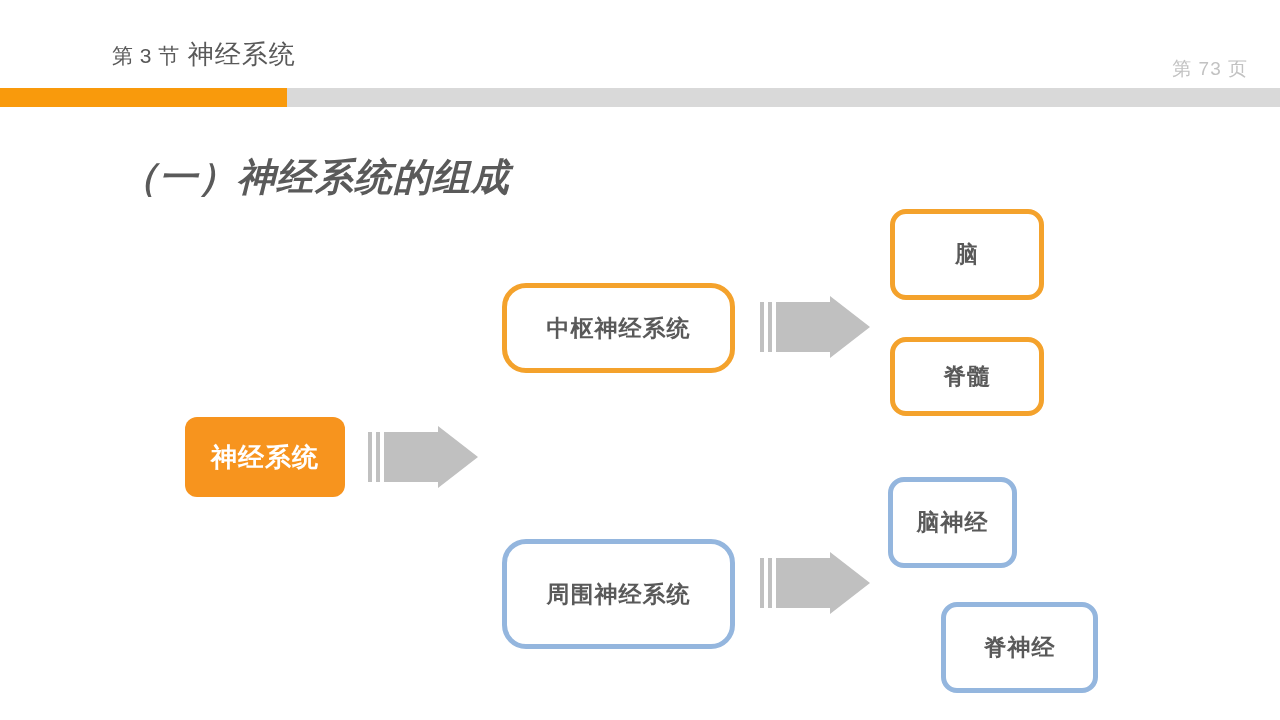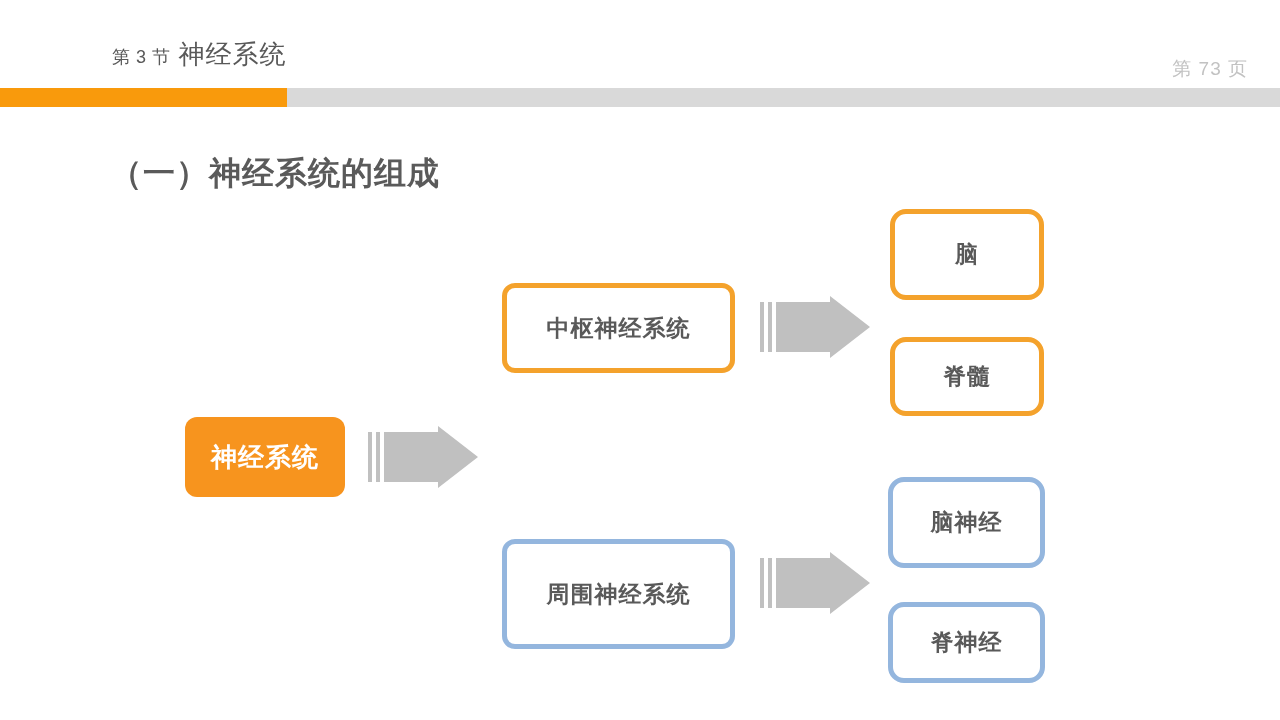--- a/index.html
+++ b/index.html
@@ -35,21 +35,21 @@
   }
   .header-title {
     position: absolute;
     left: 112px;
     top: 41px;
     white-space: nowrap;
     color: #595959;
     line-height: 1;
   }
   .header-title .ht-small {
-    font-size: 18px;
+    font-size: 21px;
     letter-spacing: 0.5px;
   }
   .header-title .ht-big {
     font-size: 26px;
     letter-spacing: 1px;
     margin-left: 8px;
   }
   .page-number {
     position: absolute;
     right: 32px;
@@ -81,27 +81,28 @@
     left: 0;
     top: 0;
     width: 287px;
     height: 19px;
     background: #f99a0c;
   }
 
   
   .section-title {
     position: absolute;
-    left: 110px;
+    left: 120px;
     top: 152px;
-    font-size: 32px;
+    font-size: 38px;
     font-weight: bold;
     color: #5a5a5a;
     letter-spacing: 1px;
     white-space: nowrap;
+    font-style: italic;
   }
 
   
   .diagram {
     position: absolute;
     left: 0;
     top: 0;
     width: 1280px;
     height: 720px;
   }
@@ -134,31 +135,31 @@
     color: #595959;
   }
 
   
   .node.blue {
     border: 5px solid #94b6de;
     border-radius: 16px;
     color: #595959;
   }
 
-  .node.lvl2 { font-size: 23px; border-radius: 13px; }
+  .node.lvl2 { font-size: 23px; border-radius: 24px; }
   .node.lvl3 { font-size: 23px; }
 
   
   #node-root      { left: 185px; top: 417px; width: 160px; height: 80px; }
   #node-cns       { left: 502px; top: 283px; width: 233px; height: 90px; }
   #node-pns       { left: 502px; top: 539px; width: 233px; height: 110px; }
   #node-brain     { left: 890px; top: 209px; width: 154px; height: 91px; }
   #node-cord      { left: 890px; top: 337px; width: 154px; height: 79px; }
-  #node-cranial   { left: 888px; top: 477px; width: 157px; height: 91px; }
-  #node-spinal    { left: 888px; top: 602px; width: 157px; height: 81px; }
+  #node-cranial   { left: 888px; top: 477px; width: 129px; height: 91px; }
+  #node-spinal    { left: 941px; top: 602px; width: 157px; height: 91px; }
 
   
   .arrow {
     position: absolute;
     height: 62px;
   }
   .arrow svg { display: block; width: 100%; height: 100%; }
 
   #arrow-root { left: 368px; top: 426px; width: 110px; }
   #arrow-cns  { left: 760px; top: 296px; width: 110px; }

